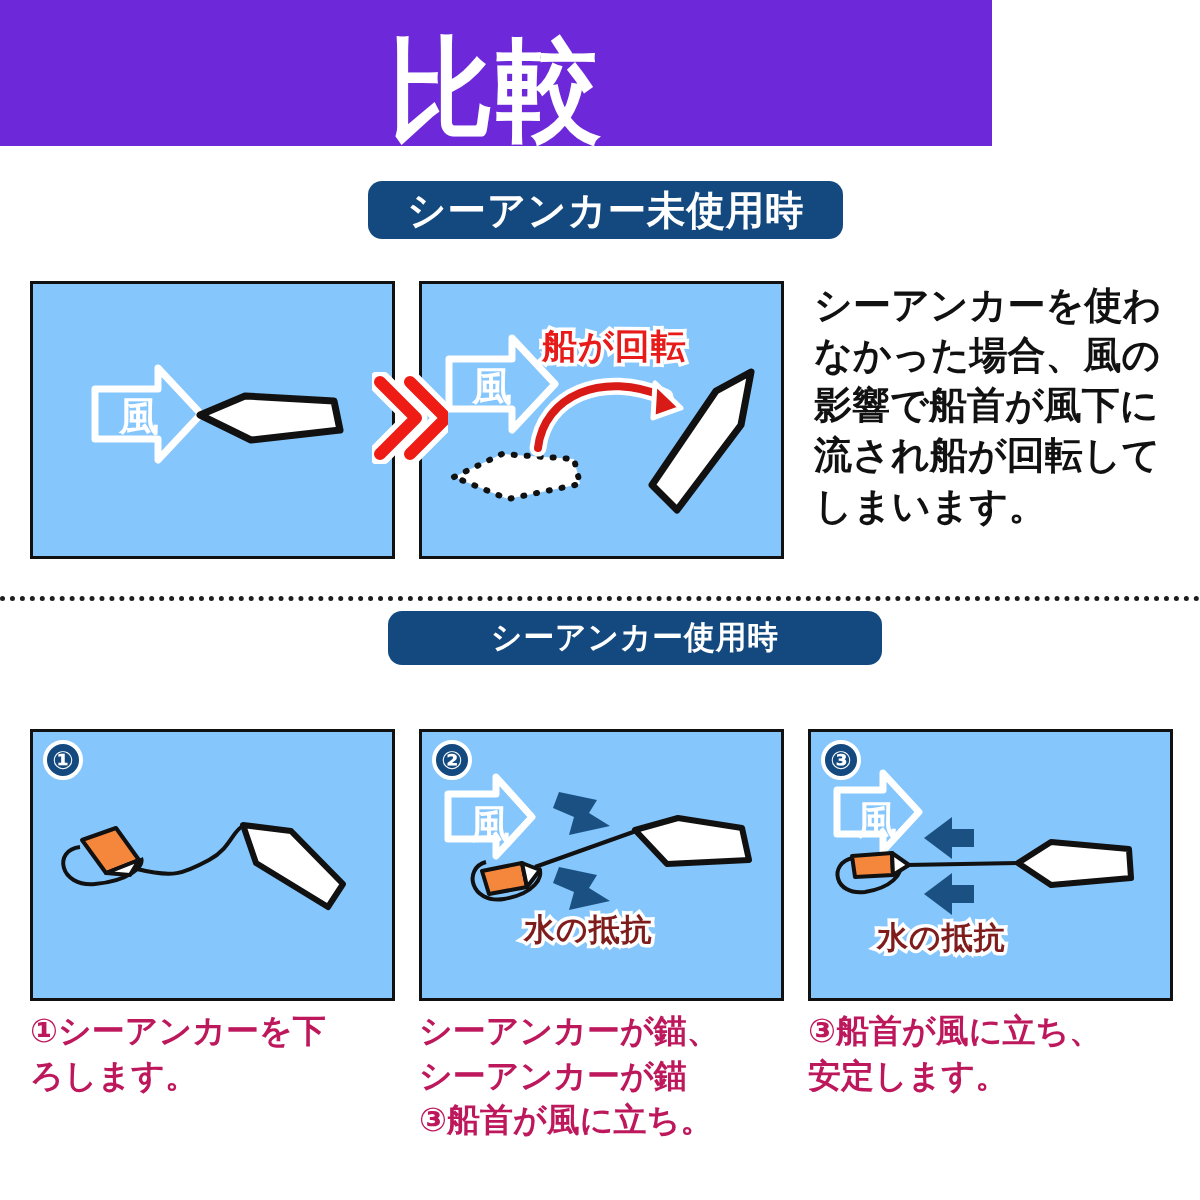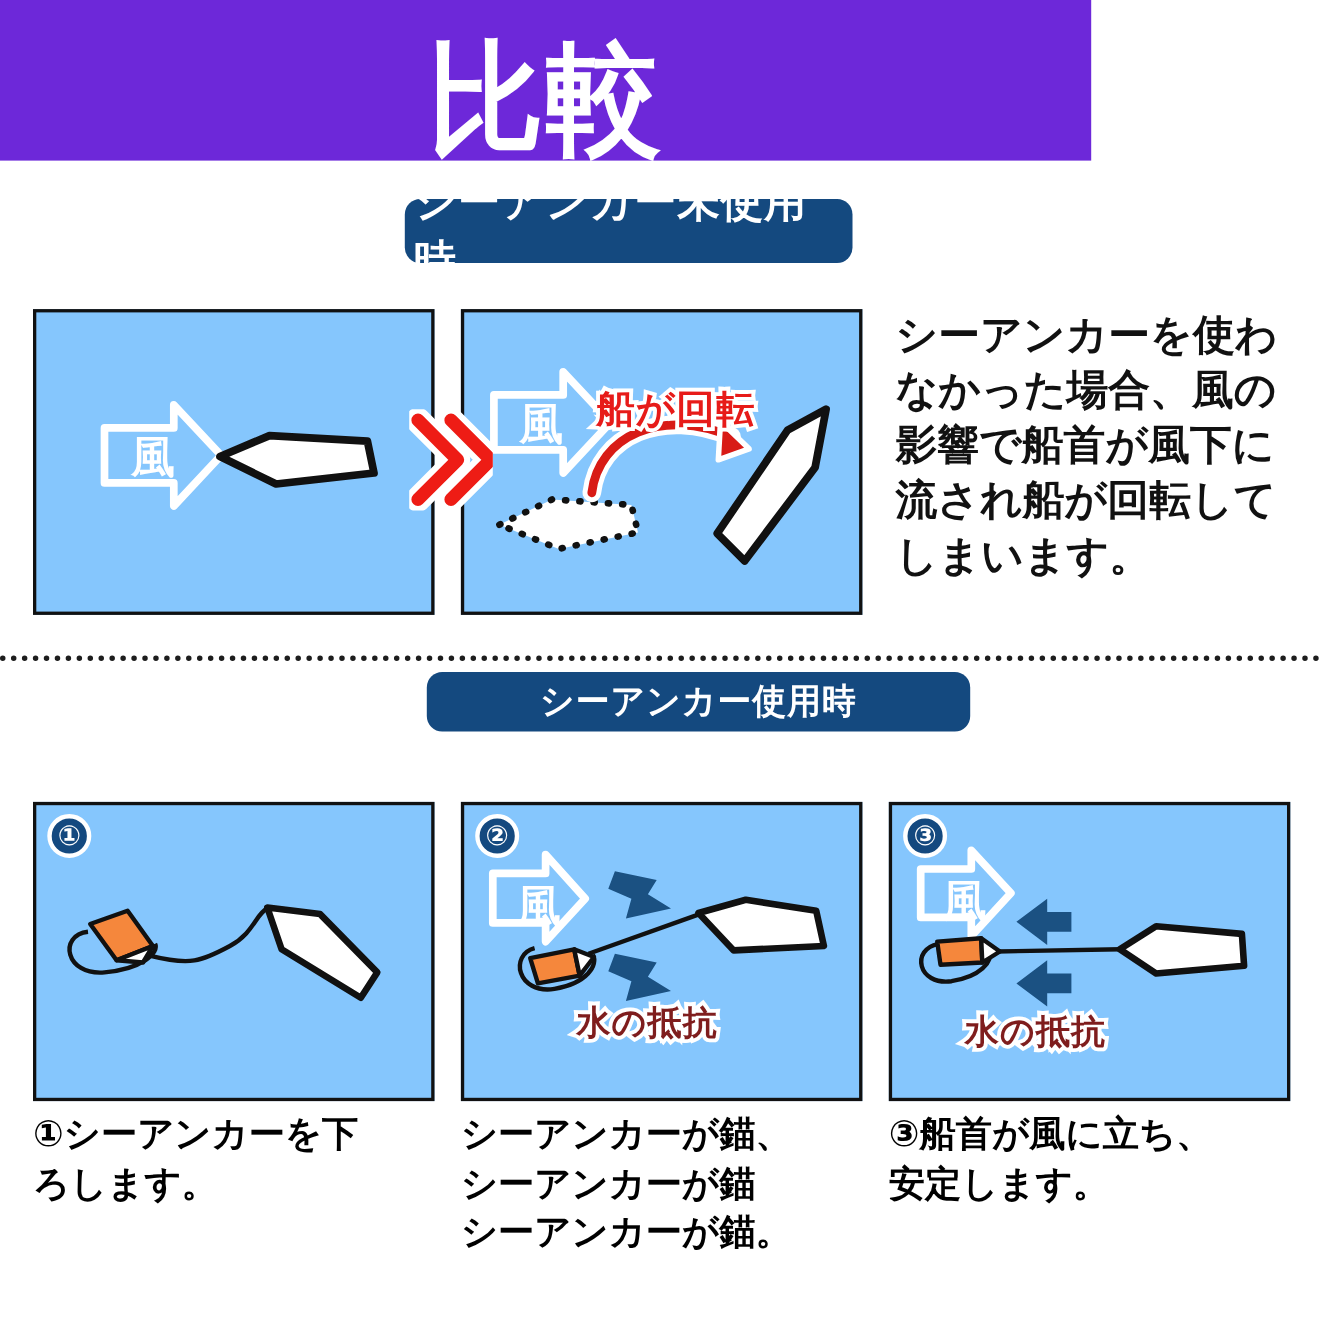--- a/index.html
+++ b/index.html
@@ -44,21 +44,21 @@
     color: #ffffff;
     font-weight: bold;
     display: flex;
     align-items: center;
     justify-content: center;
     letter-spacing: 1px;
   }
   .badge-1 {
     left: 368px;
     top: 181px;
-    width: 407px;
+    width: 475px;
     height: 58px;
     font-size: 40px;
   }
   .badge-2 {
     left: 388px;
     top: 611px;
     width: 494px;
     height: 54px;
     font-size: 32px;
   }
@@ -121,21 +121,20 @@
   }
   .lbl-rotate {
     position: absolute;
     color: #e71b19;
     font-weight: bold;
     font-size: 35px;
     line-height: 1;
     letter-spacing: 1px;
     -webkit-text-stroke: 7px #ffffff;
     paint-order: stroke fill;
-    margin-top: 27px;
   }
   .lbl-resist {
     position: absolute;
     color: #7f1d1d;
     font-weight: bold;
     font-size: 31px;
     line-height: 1;
     letter-spacing: 1px;
     -webkit-text-stroke: 7px #ffffff;
     paint-order: stroke fill;
@@ -161,21 +160,21 @@
     color: #111111;
     line-height: 1.32;
     letter-spacing: 0px;
   }
 
   
   .caption {
     position: absolute;
     font-size: 33px;
     font-weight: bold;
-    color: #000000;
+    color: #be185d;
     line-height: 1.35;
     width: 370px;
   }
   .caption .hang {
     display: block;
     text-indent: -33px;
     padding-left: 33px;
   }
   .cap-1 { left: 30px;  top: 1009px; }
   .cap-2 { left: 419px; top: 1009px; }
@@ -296,19 +295,19 @@
 </div>
 
 <div class="caption cap-1">
   <span class="hang">①シーアンカーを下</span>
   <span class="hang">ろします。</span>
 </div>
 
 <div class="caption cap-2">
   <span class="hang">シーアンカーが錨、</span>
   <span class="hang">シーアンカーが錨</span>
-  <span class="hang">シーアンカーが錨。</span>
+  <span class="hang">③船首が風に立ち。</span>
 </div>
 
 <div class="caption cap-3">
   <span class="hang">③船首が風に立ち、</span>
   <span class="hang">安定します。</span>
 </div>
 
 </body></html>

